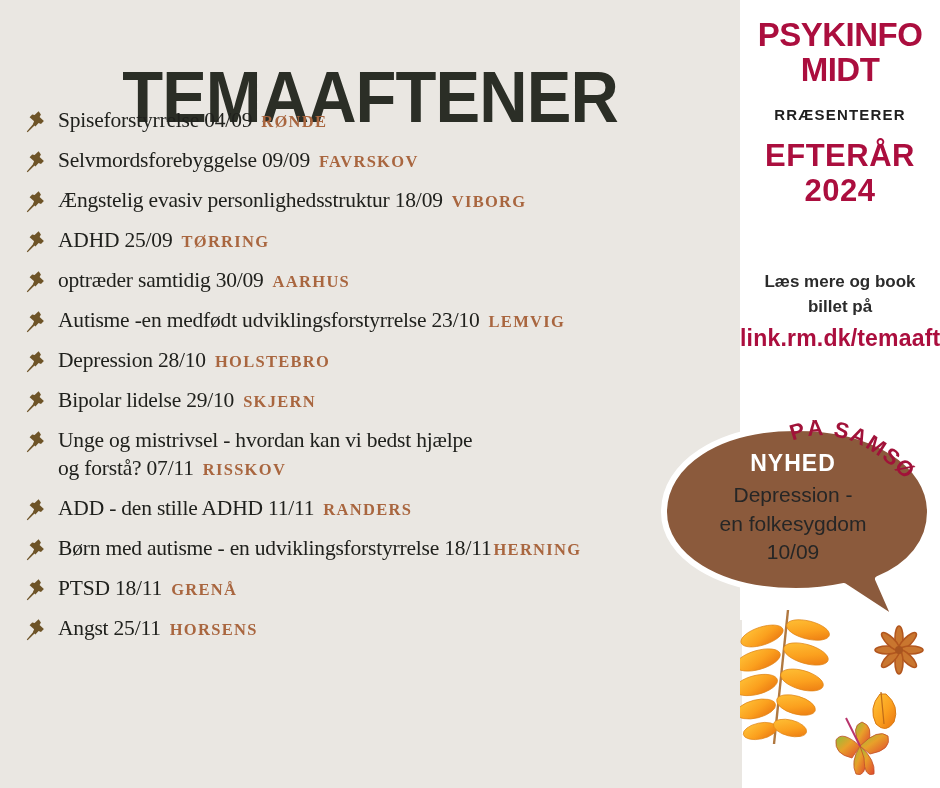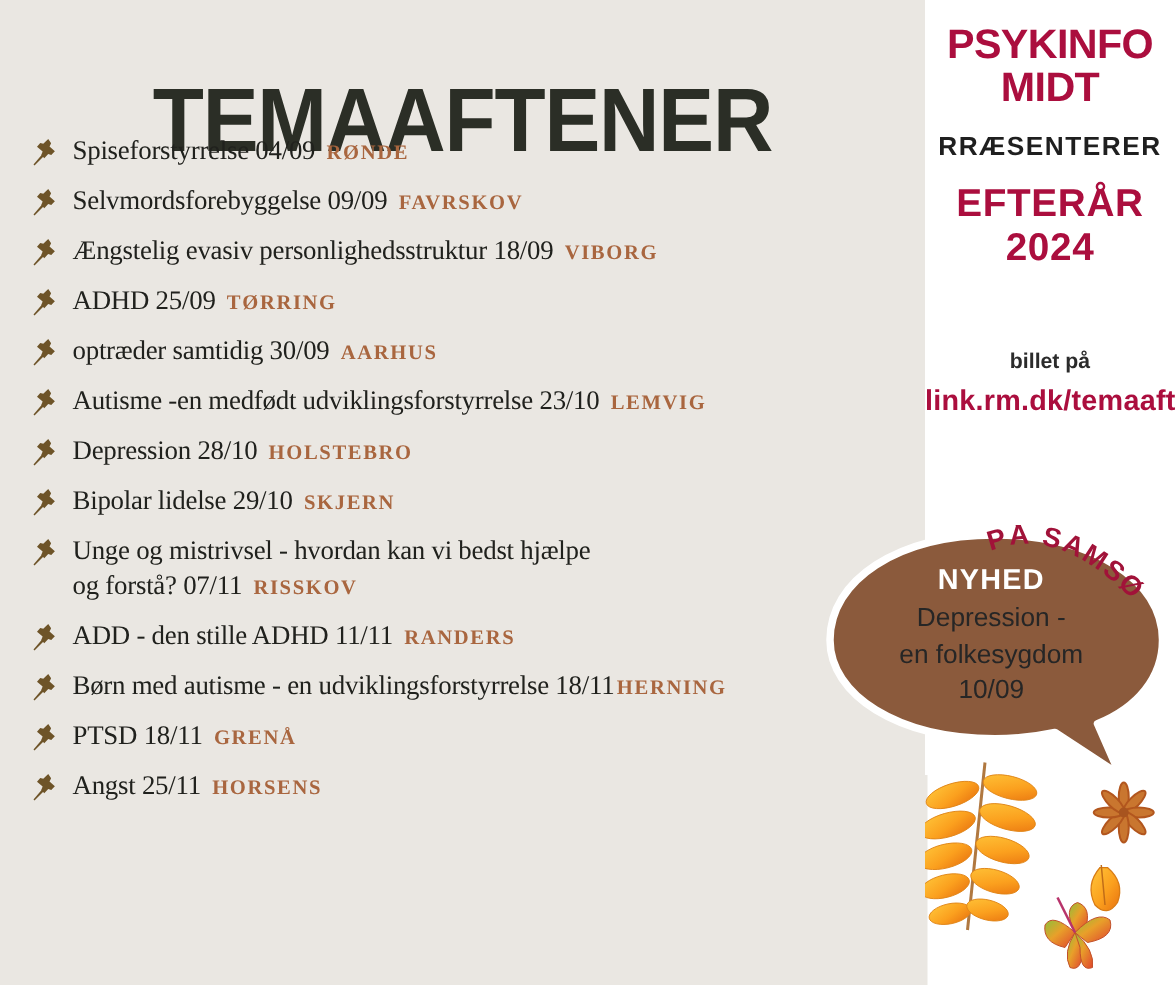--- a/index.html
+++ b/index.html
@@ -38,21 +38,21 @@
     font-size:33px;
     line-height:1.06;
     letter-spacing:-0.5px;
     font-family:"Liberation Sans", sans-serif;
     margin:0 4px;
   }
   .brand .l2{display:block;}
   .presents{
     color:#1F1F1F;
     font-weight:bold;
-    font-size:21px;
+    font-size:15px;
     letter-spacing:1.2px;
     margin-top:18px;
   }
   .season{
     color:#AB0E3E;
     font-weight:bold;
     font-size:31px;
     line-height:1.12;
     letter-spacing:0.5px;
     margin-top:16px;
@@ -193,20 +193,21 @@
       </div>
 
       <div class="presents">RRÆSENTERER</div>
 
       <div class="season">
         <span>EFTERÅR</span>
         <span class="yr">2024</span>
       </div>
 
       <div class="booking">
+        <div>Læs mere og book</div>
         <div>billet på</div>
         <span class="url">link.rm.dk/temaaften</span>
       </div>
 
     </div>
   </div>
 
   <div class="beige-notch"></div>
 
   <h1 class="title">TEMAAFTENER</h1>

